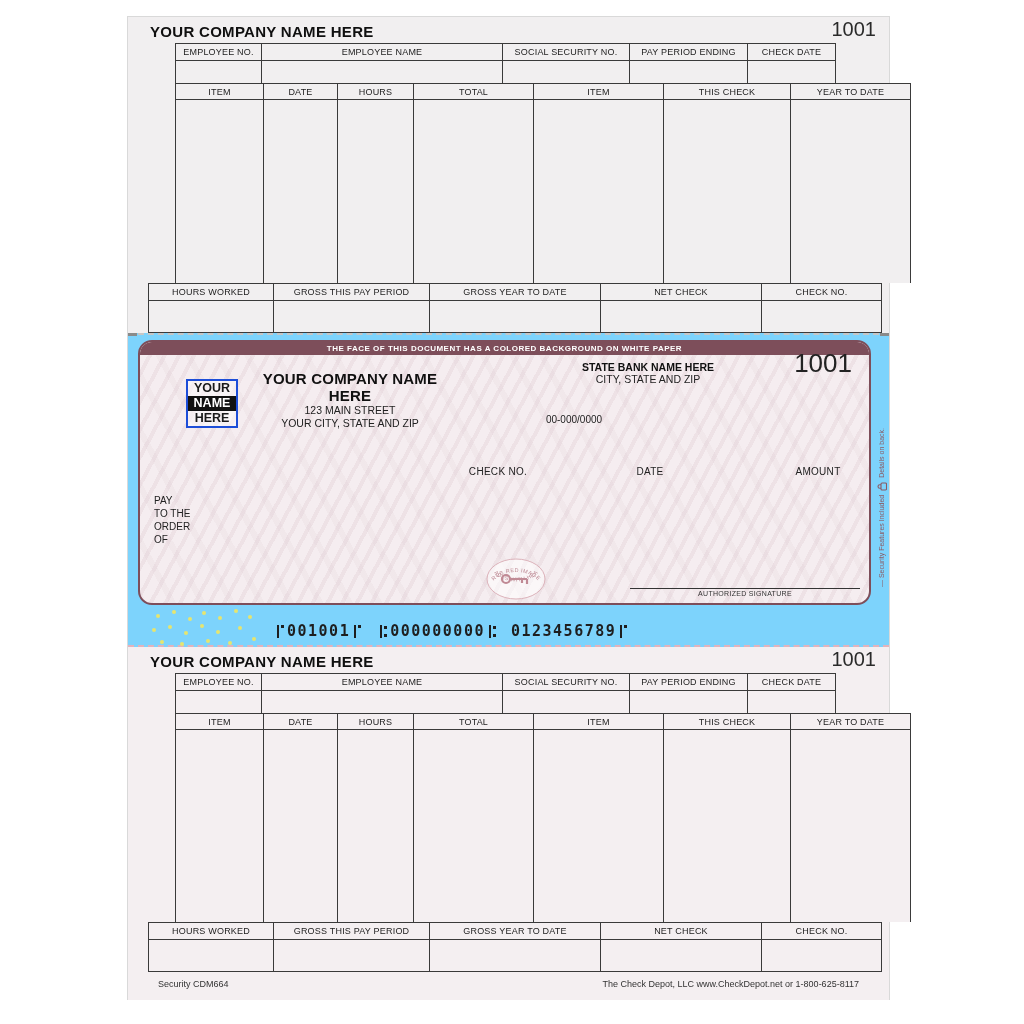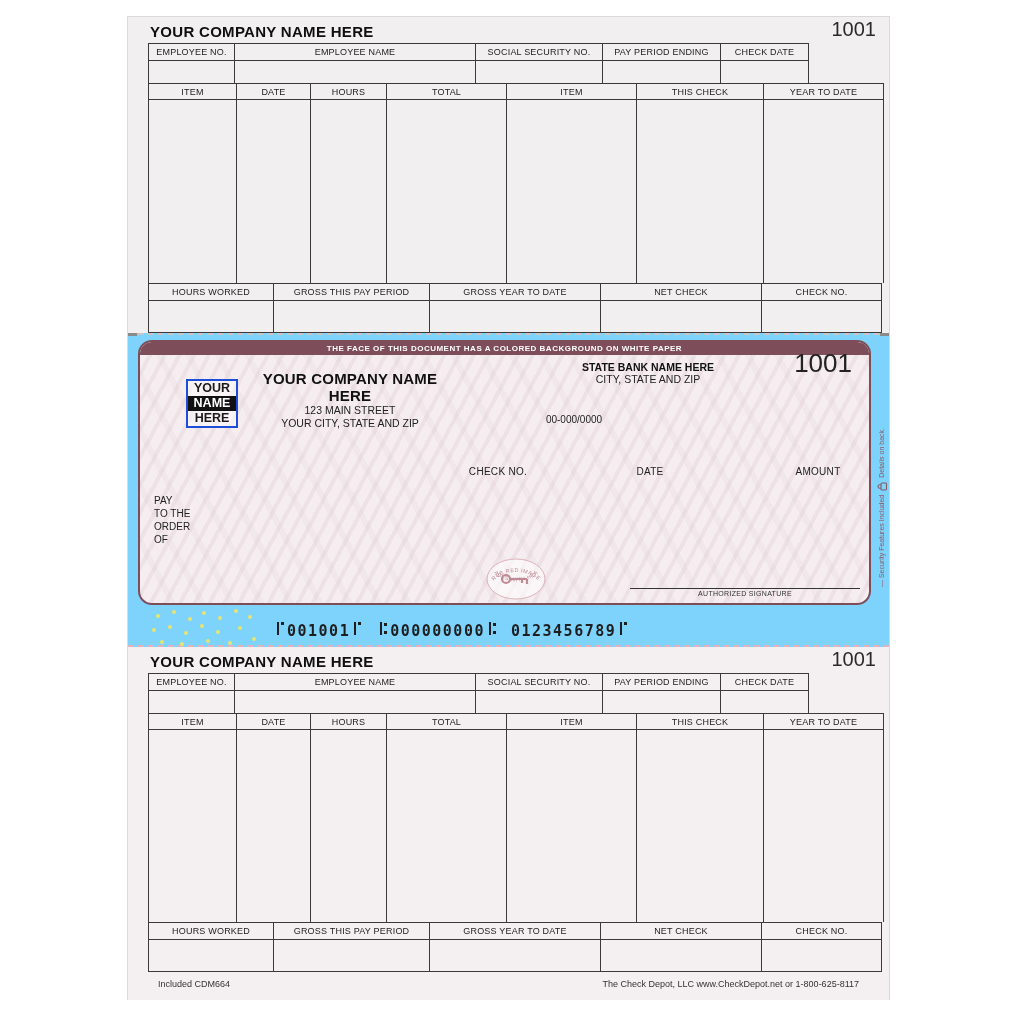--- a/index.html
+++ b/index.html
@@ -14,21 +14,21 @@
               border-top:2px dashed #c6c6c6;border-bottom:2px dashed #e2b3bc;box-sizing:border-box;}
   .zone-check::before,.zone-check::after{content:"";position:absolute;top:-2px;width:9px;height:3px;background:#8a8a8a;}
   .zone-check::before{left:0;} .zone-check::after{right:0;}
   .zone-bottom{position:absolute;left:0;top:630px;width:100%;height:353px;background:#f4eff1;}
 
   
   .stub{position:absolute;left:0;top:0;width:100%;height:100%;}
   .stub .company{position:absolute;left:22px;top:6px;font-weight:bold;font-size:15px;letter-spacing:.3px;color:#0f0f0f;}
   .stub .stub-number{position:absolute;right:13px;top:1px;font-size:20px;color:#2a2a2a;}
   .grid{display:grid;gap:1px;background:#3a3a3a;padding:1px;position:absolute;}
-  .grid.no-bottom{padding-bottom:0;}
+  .grid.no-bottom{padding-bottom:0;margin-left:27px;}
   .grid .cell{background:#f1eff0;display:flex;align-items:center;justify-content:center;
               font-size:9px;letter-spacing:.2px;color:#1c1c1c;}
   .zone-bottom .grid .cell{background:#f4eff1;}
   .info-grid{left:20px;top:26px;grid-template-columns:85px 240px 126px 117px 87px;grid-template-rows:16px 22px;}
   .detail-grid{left:20px;top:66px;grid-template-columns:87px 73px 75px 119px 129px 126px 119px;grid-template-rows:15px 183px;}
   .zone-bottom .detail-grid{grid-template-rows:15px 192px;}
   .summary-grid{left:20px;top:266px;grid-template-columns:124px 155px 170px 160px 119px;grid-template-rows:16px 31px;}
   .zone-bottom .summary-grid{top:275px;}
 
   
@@ -55,21 +55,21 @@
   .lab-checkno{left:308px;width:100px;} .lab-date{left:470px;width:80px;} .lab-amount{left:628px;width:100px;}
   .payee{position:absolute;left:14px;top:152px;font-size:10px;line-height:13px;color:#222;}
   .sig{position:absolute;left:490px;top:246px;width:230px;border-top:1px solid #333;text-align:center;
        font-size:7px;letter-spacing:.3px;color:#333;padding-top:1px;}
   .seal{position:absolute;left:345px;top:214px;}
   .edge-strip{position:absolute;left:748px;top:252px;width:200px;height:11px;transform:rotate(-90deg);
               transform-origin:0 0;display:flex;align-items:center;gap:4px;font-size:7px;color:#8a5a64;white-space:nowrap;}
 
   
   .micr{position:absolute;left:145px;top:287px;font-family:"DejaVu Sans Mono",monospace;
-        font-size:15px;font-weight:bold;letter-spacing:1.5px;color:#1e1e1e;display:flex;align-items:flex-start;}
+        font-size:15px;font-weight:bold;letter-spacing:1.5px;color:#1e1e1e;display:flex;align-items:center;}
   .micr .gap{display:inline-block;width:12px;}
   .msym{display:inline-block;width:8px;height:13px;position:relative;margin:0 3px;}
   .msym::before{content:"";position:absolute;left:1px;top:0;width:2px;height:13px;background:#1e1e1e;}
   .msym.onus::after{content:"";position:absolute;right:0;top:0;width:3px;height:3px;background:#1e1e1e;}
   .msym.transit::after{content:"";position:absolute;right:0;top:1px;width:3px;height:3px;background:#1e1e1e;
                        box-shadow:0 8px 0 #1e1e1e;}
   .fibers{position:absolute;left:22px;top:273px;width:112px;height:38px;}
   .fibers i{position:absolute;width:4px;height:4px;border-radius:50%;background:#e6e56f;}
 
   
@@ -273,18 +273,18 @@
           <div class="cell">NET CHECK</div>
           <div class="cell">CHECK NO.</div>
           <div class="cell"></div>
           <div class="cell"></div>
           <div class="cell"></div>
           <div class="cell"></div>
           <div class="cell"></div>
         </div>
       </div>
 
-      <div class="footer-left" style="position:absolute;left:30px;top:332px">Included CDM664</div>
+      <div class="footer-left" style="position:absolute;left:30px;top:332px">Security CDM664</div>
       <div class="footer-right" style="position:absolute;right:30px;top:332px;left:auto">The Check Depot, LLC  www.CheckDepot.net  or  1-800-625-8117</div>
     </div>
 
   </div>
 </div>
 
 </body></html>

